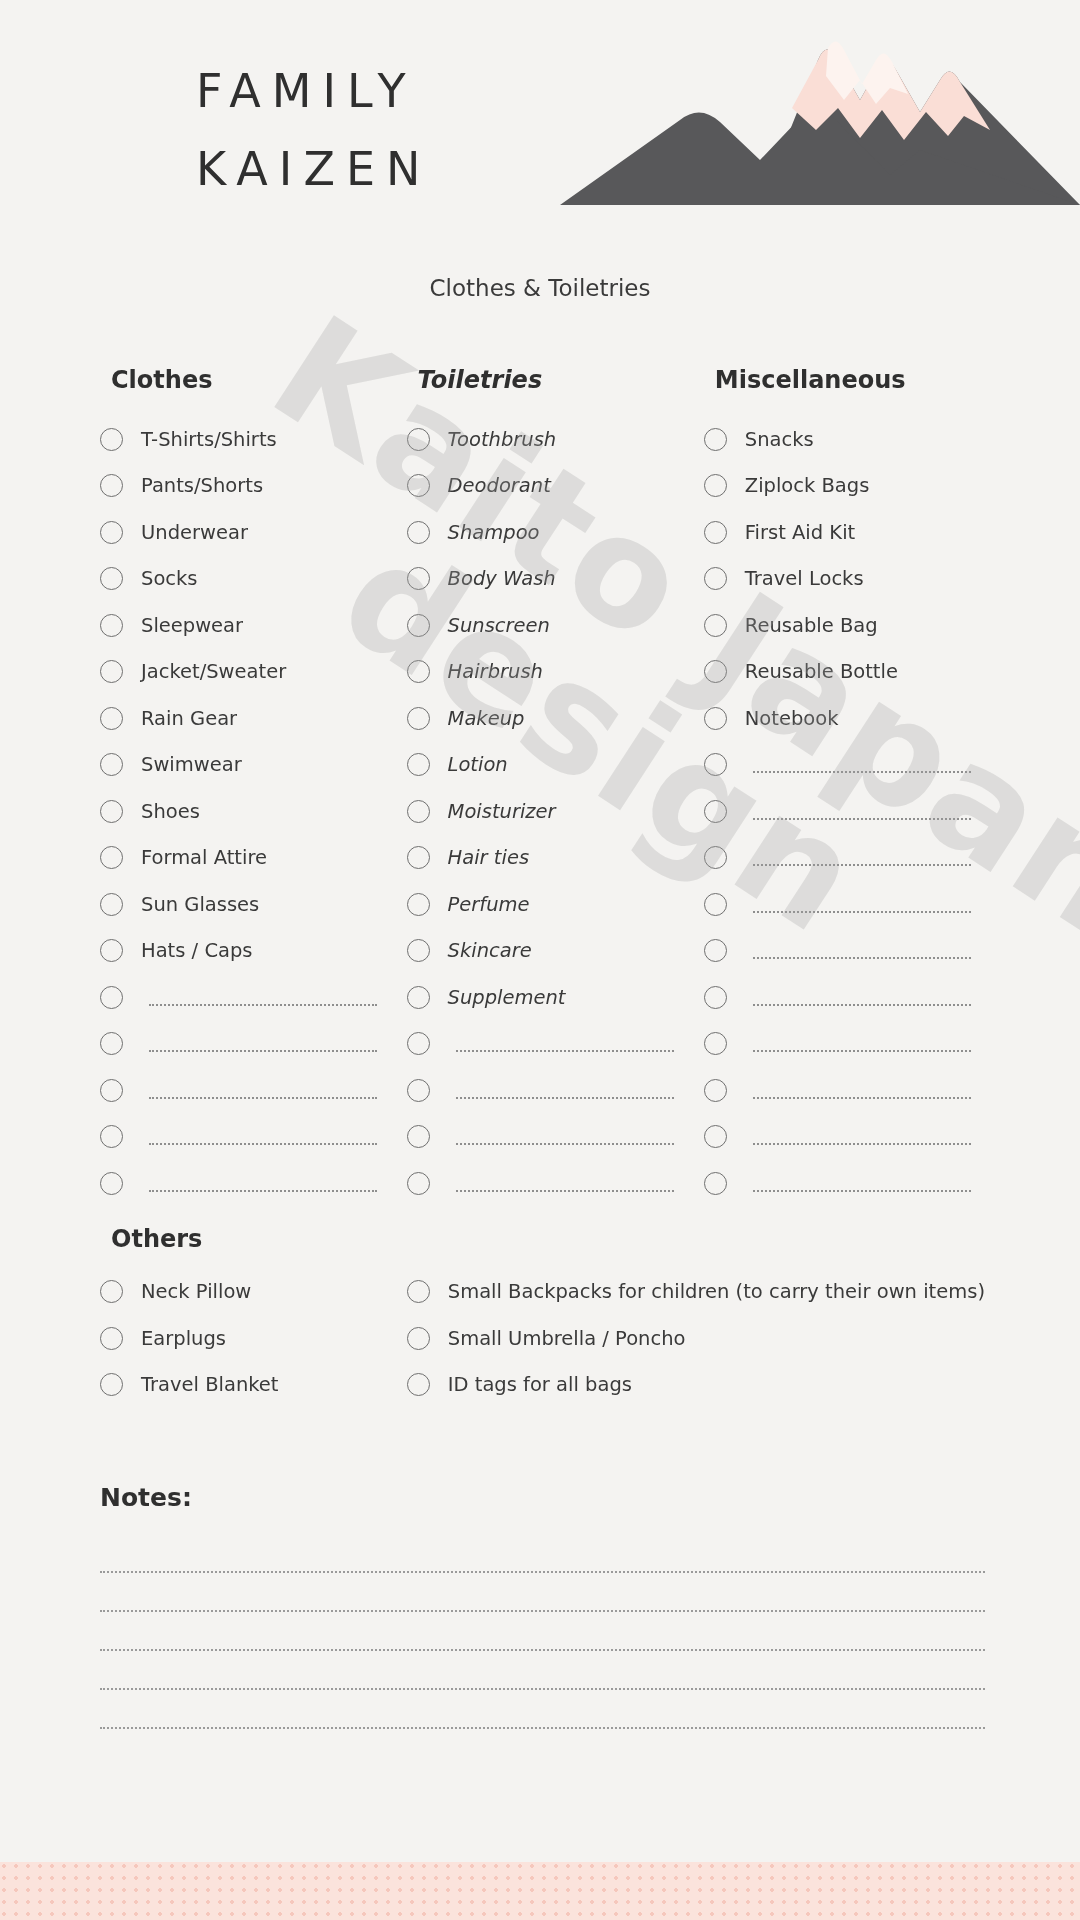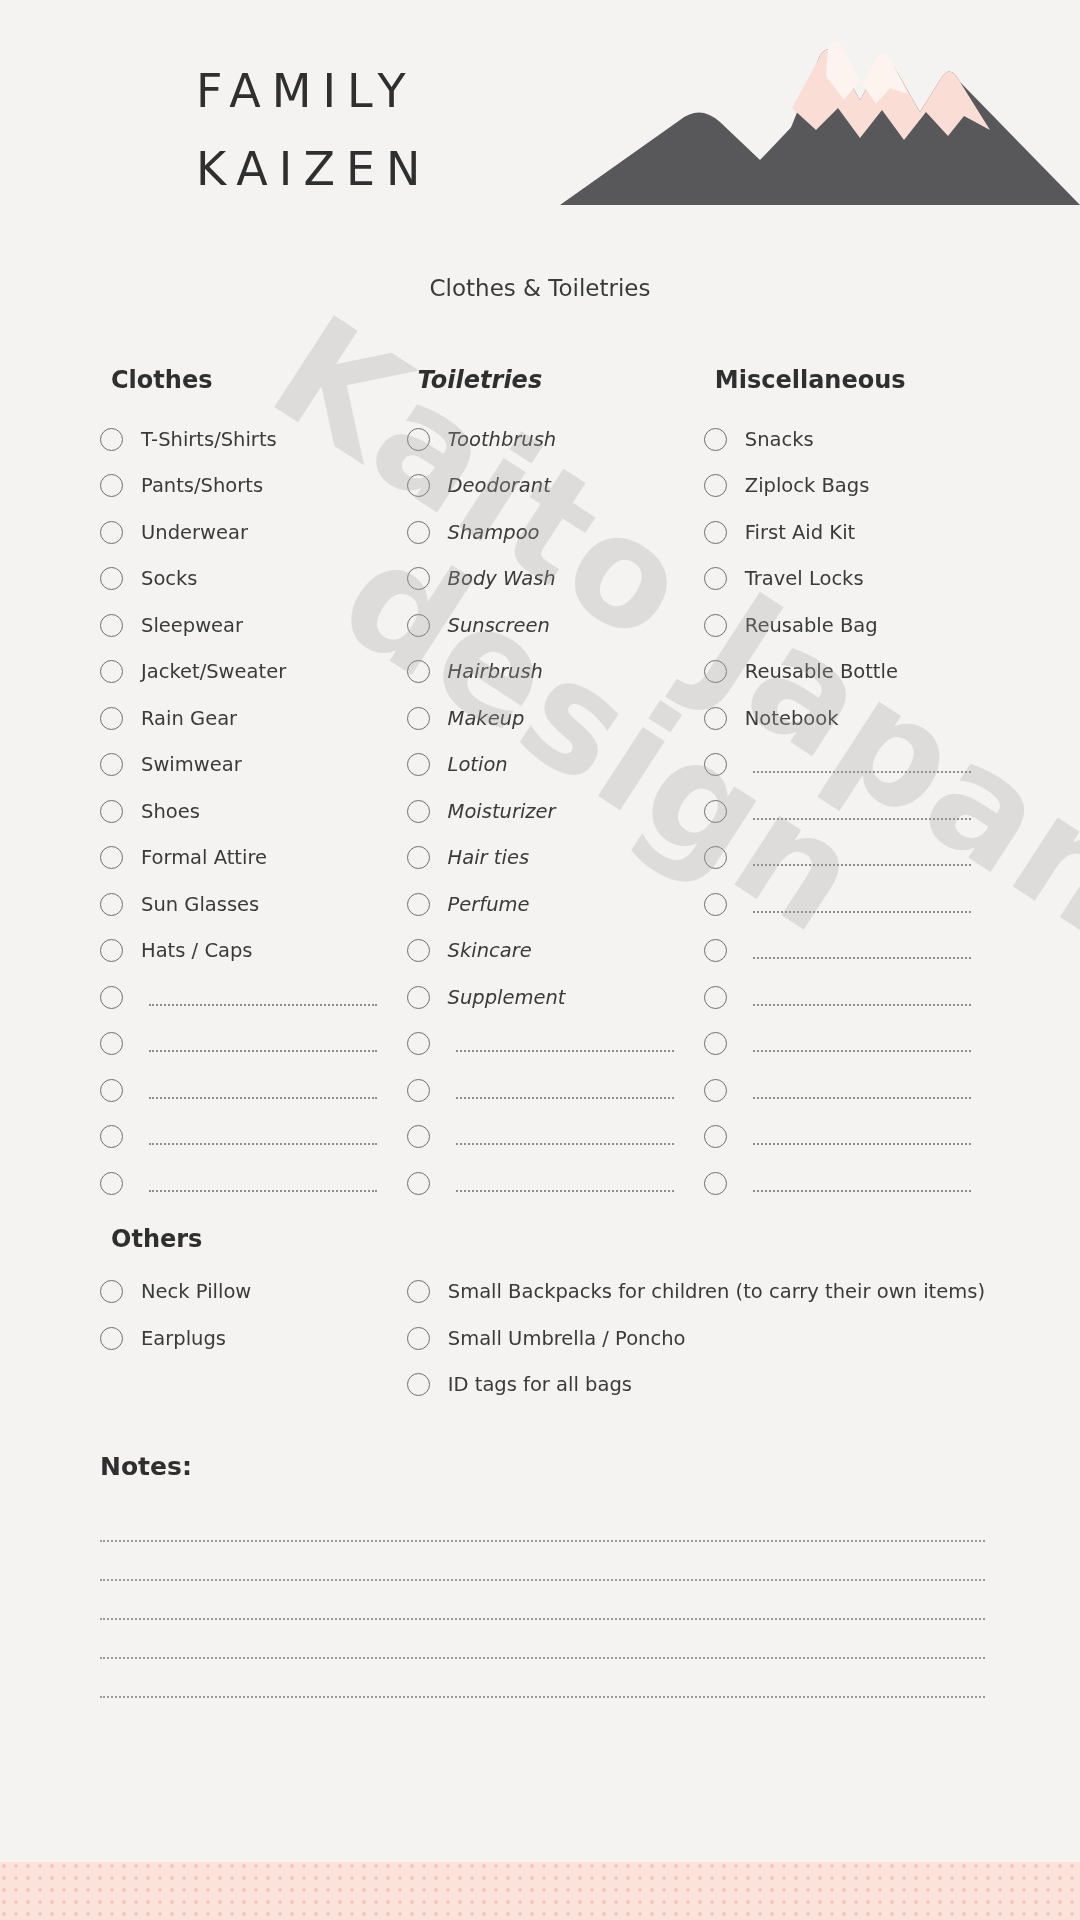--- a/index.html
+++ b/index.html
@@ -133,21 +133,21 @@
   .others-grid {
     display: flex;
   }
   .others-col-a { width: 310px; }
   .others-col-b { flex: 1; }
 
   
   .notes {
     position: relative;
     z-index: 2;
-    margin-top: 44px;
+    margin-top: 75px;
     padding: 0 95px 0 100px;
   }
   .notes-head {
     font-size: 25px;
     font-weight: 700;
     color: #2f2f2f;
     margin-bottom: 22px;
   }
   .note-line {
     border-bottom: 2.4px dotted #9a9a9a;
@@ -423,20 +423,24 @@
   <div class="others-grid">
     <div class="others-col-a">
       <div class="row">
           <span class="circle"></span>
           <span class="label">Neck Pillow</span>
         </div>
       <div class="row">
           <span class="circle"></span>
           <span class="label">Earplugs</span>
         </div>
+      <div class="row">
+          <span class="circle"></span>
+          <span class="label">Travel Blanket</span>
+        </div>
     </div>
     <div class="others-col-b">
       <div class="row">
           <span class="circle"></span>
           <span class="label">Small Backpacks for children (to carry their own items)</span>
         </div>
       <div class="row">
           <span class="circle"></span>
           <span class="label">Small Umbrella / Poncho</span>
         </div>

